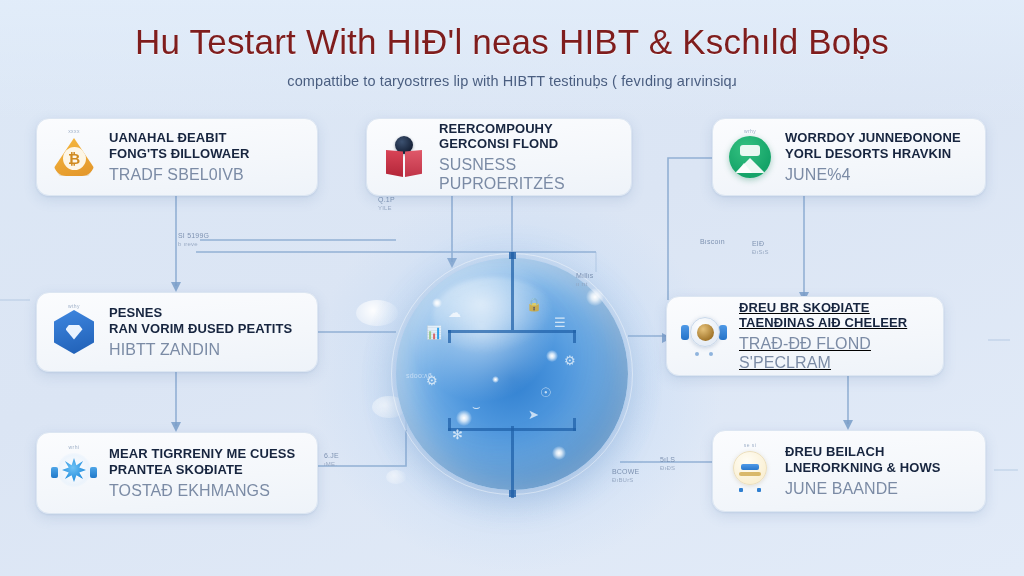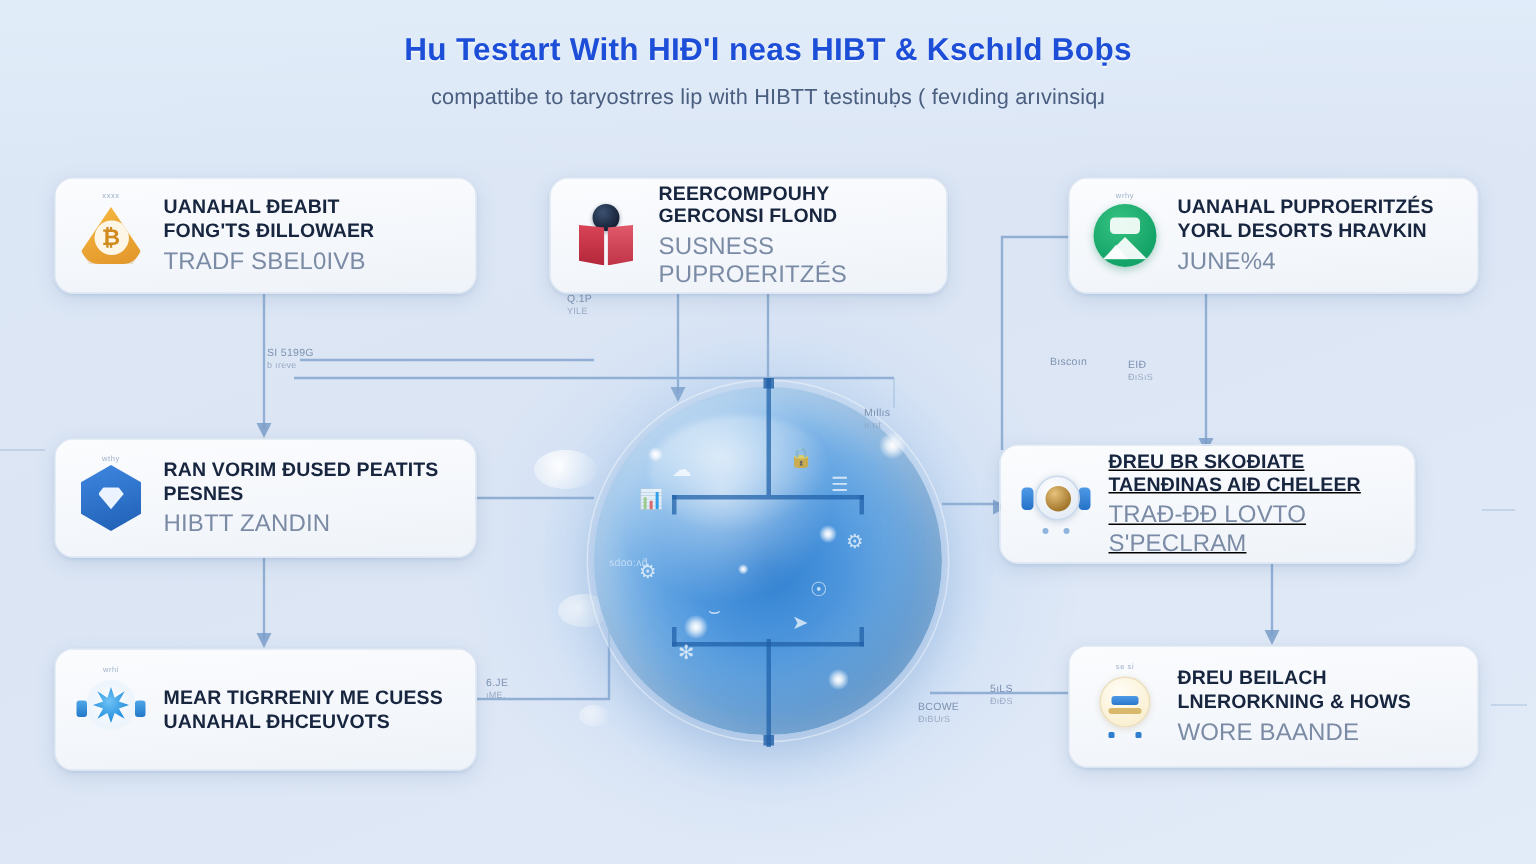--- a/index.html
+++ b/index.html
@@ -39,23 +39,23 @@
   }
 
   
   .header {
     position: absolute;
     left: 0; right: 0; top: 22px;
     text-align: center;
     z-index: 6;
   }
   .title {
-    font-size: 21px;
-    font-weight: bold;
-    color: #1d4ed8;
+    font-size: 35px;
+    font-weight: normal;
+    color: #7f1d1d;
     letter-spacing: .2px;
     line-height: 1.15;
     text-shadow: 0 1px 0 rgba(255,255,255,.65);
   }
   .subtitle {
     margin-top: 11px;
     font-size: 14.5px;
     color: #4a5e80;
     letter-spacing: .1px;
   }
@@ -517,86 +517,87 @@
   <div class="card" id="card-2">
     <div class="card-icon">
       <span class="ico-tick">wrhy</span>
       <div class="ico-circ green">
         <div class="chip"></div>
         <div class="mt2"></div>
         <div class="mt"></div>
       </div>
     </div>
     <div class="card-text">
-      <div class="card-title">UANAHAL PUPROERITZÉS</div>
+      <div class="card-title">WORRDOY JUNNEÐONONE</div>
       <div class="card-title">YORL DESORTS HRAVKIN</div>
       <div class="card-sub">JUNE%4</div>
     </div>
   </div>
 
   <div class="card" id="card-3">
     <div class="card-icon">
       <span class="ico-tick">wthy</span>
       <div class="ico-hex">
         <div class="gem"></div>
       </div>
     </div>
     <div class="card-text">
+      <div class="card-title">PESNES</div>
       <div class="card-title">RAN VORIM ÐUSED PEATITS</div>
-      <div class="card-title">PESNES</div>
       <div class="card-sub">HIBTT ZANDIN</div>
     </div>
   </div>
 
   <div class="card" id="card-4">
     <div class="card-icon">
       <div class="ico-med">
         <div class="bar l"></div>
         <div class="bar r"></div>
         <div class="ring">
           <div class="core"></div>
         </div>
         <div class="pip a"></div>
         <div class="pip b"></div>
       </div>
     </div>
     <div class="card-text">
       <div class="card-title">ÐREU BR SKOÐIATE</div>
       <div class="card-title">TAENÐINAS AIÐ CHELEER</div>
-      <div class="card-sub">TRAÐ-ÐÐ LOVTO S'PECLRAM</div>
+      <div class="card-sub">TRAÐ-ÐÐ FLOND S'PECLRAM</div>
     </div>
   </div>
 
   <div class="card" id="card-5">
     <div class="card-icon">
       <span class="ico-tick">wrhi</span>
       <div class="ico-star">
         <div class="halo"></div>
         <div class="sbar l"></div>
         <div class="sbar r"></div>
         <div class="burst"></div>
       </div>
     </div>
     <div class="card-text">
       <div class="card-title">MEAR TIGRRENIY ME CUESS</div>
-      <div class="card-title">UANAHAL ÐHCEUVOTS</div>
+      <div class="card-title">PRANTEA SKOÐIATE</div>
+      <div class="card-sub">TOSTAÐ EKHMANGS</div>
     </div>
   </div>
 
   <div class="card" id="card-6">
     <div class="card-icon">
       <span class="ico-tick">se si</span>
       <div class="ico-cream">
         <div class="disc"></div>
         <div class="slab"></div>
         <div class="slab2"></div>
         <div class="pin a"></div>
         <div class="pin b"></div>
       </div>
     </div>
     <div class="card-text">
       <div class="card-title">ÐREU BEILACH</div>
       <div class="card-title">LNERORKNING &amp; HOWS</div>
-      <div class="card-sub">WORE BAANDE</div>
+      <div class="card-sub">JUNE BAANDE</div>
     </div>
   </div>
 
 </div>
 
 </body></html>

